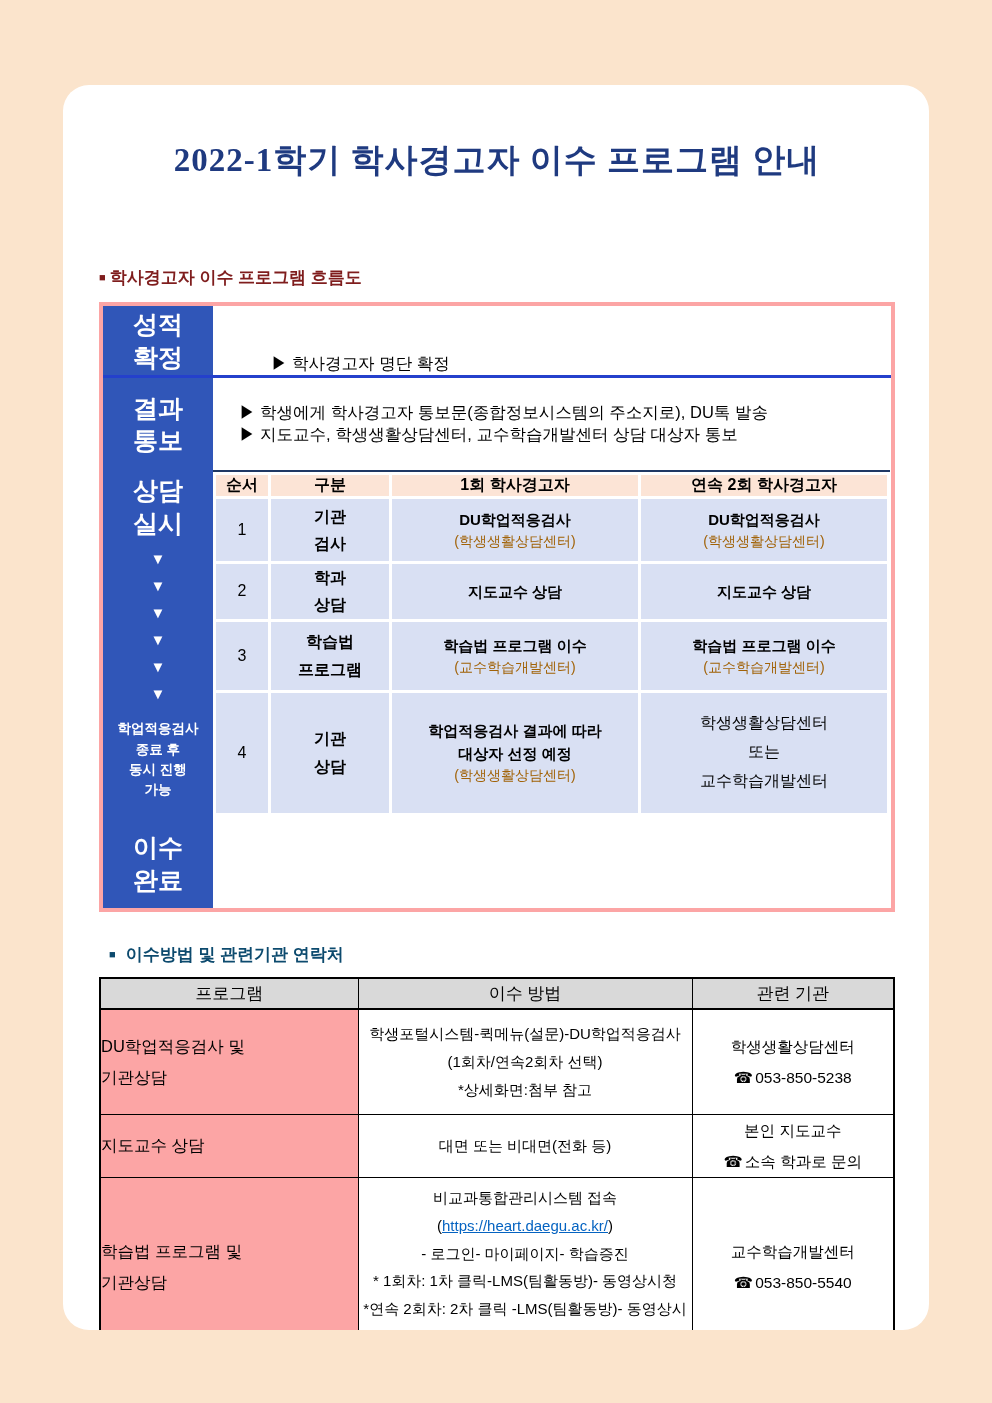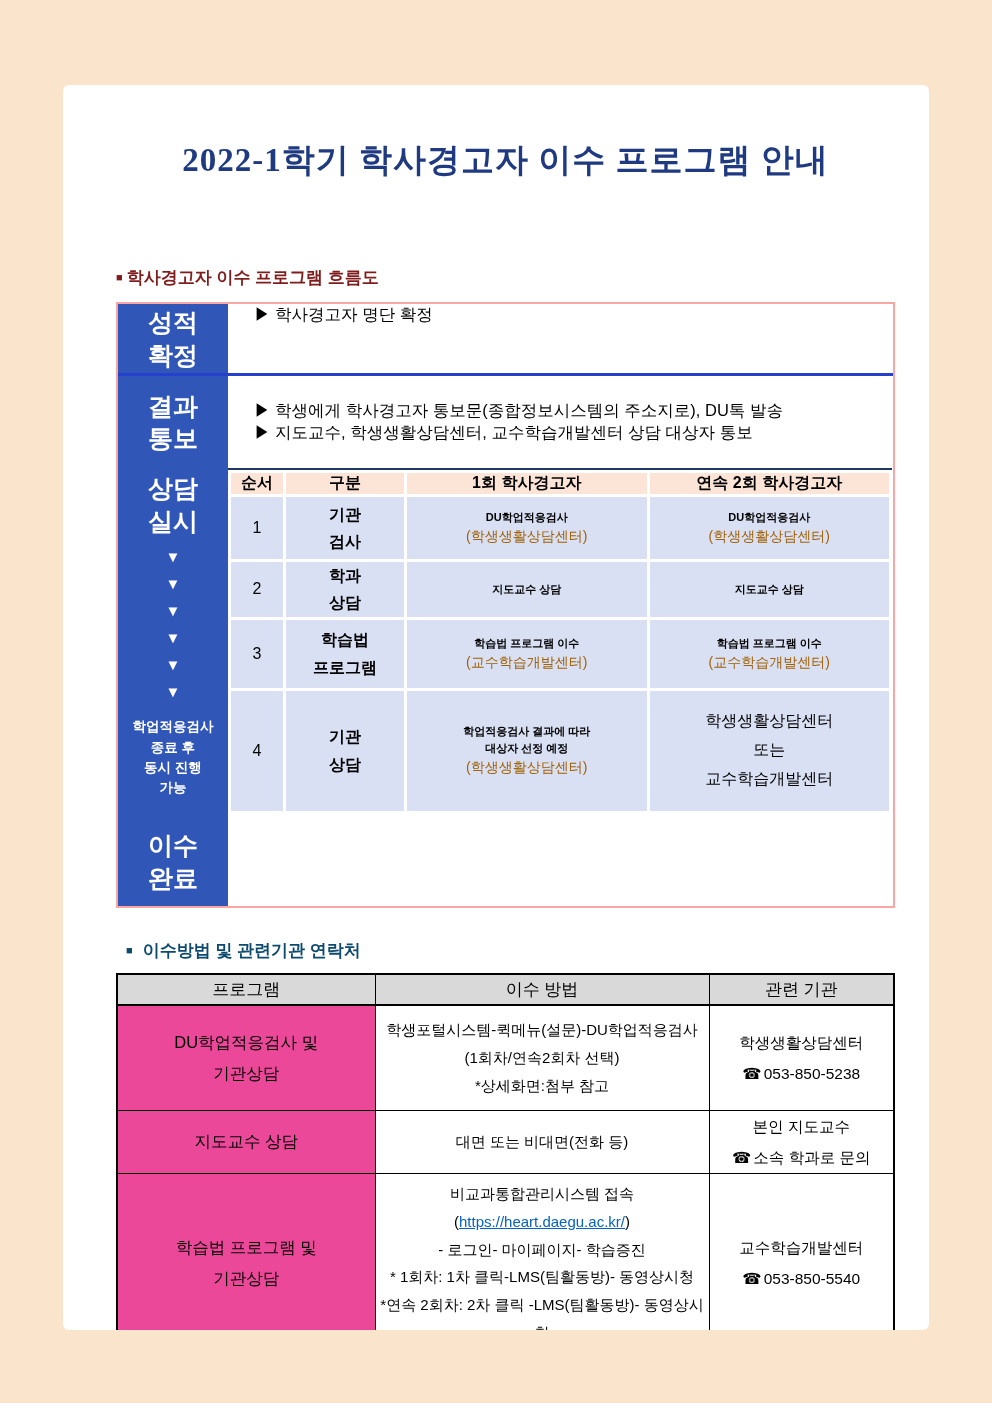--- a/index.html
+++ b/index.html
@@ -8,22 +8,22 @@
     background: #fbe4cc;
     font-family: "Liberation Sans", sans-serif;
     color: #000;
     position: relative;
   }
   .card {
     position: absolute;
     left: 63px; top: 85px;
     width: 866px; height: 1245px;
     background: #ffffff;
-    border-radius: 6px;
-    padding: 55px 34px 0 53px;
+    border-radius: 26px;
+    padding: 55px 34px 0 36px;
     overflow: hidden;
   }
   .title {
     text-align: center;
     font-family: "Liberation Serif", serif;
     font-weight: bold;
     font-size: 33px;
     letter-spacing: 1px;
     color: #1f3a80;
     line-height: 1.25;
@@ -34,41 +34,41 @@
     line-height: 21px;
   }
   .flow-heading { margin-top: 86px; color: #7f1d1d; }
   .contact-heading { margin-top: 32px; color: #0c4a6e; }
   .sq { font-size: 11px; vertical-align: 2px; margin-right: 4px; }
   .contact-heading .sq { margin-left: 10px; margin-right: 10px; }
 
   
   .flow-table {
     margin-top: 14px;
-    border: 2px solid #fca5a5;
+    border: 4px solid #fca5a5;
     background: #fff;
   }
   .frow { display: flex; }
   .fleft {
     flex: 0 0 110px;
     background: #3056b8;
     color: #fff;
     font-weight: bold;
     font-size: 25px;
     line-height: 1.3;
     text-align: center;
     white-space: pre-line;
     display: flex;
     flex-direction: column;
     align-items: center;
     justify-content: center;
   }
   .fright { flex: 1 1 auto; background: #fff; min-width: 0; }
   .fsep { height: 3px; background: #2440cc; }
-  .fr-a { display: flex; align-items: flex-start; padding-left: 26px; }
+  .fr-a { display: flex; align-items: flex-end; padding-left: 26px; margin-left: 32px; }
   .fr-b {
     display: flex; flex-direction: column; justify-content: center;
     padding-left: 26px;
   }
   .bullet-line { font-size: 16.5px; white-space: pre-line; }
 
   .fleft-c { justify-content: flex-start; padding-top: 4px; }
   .arrows { display: flex; flex-direction: column; align-items: center; gap: 12px; margin-top: 12px; }
   .arr { font-size: 15px; line-height: 1; color: #fff; }
   .fleft-note {
@@ -99,21 +99,21 @@
   .inner-table td {
     background: #d9e0f3;
     text-align: center;
     vertical-align: middle;
     font-size: 16px;
   }
   .inner-table tbody tr:nth-child(1) { height: 62px; }
   .inner-table tbody tr:nth-child(2) { height: 52px; }
   .inner-table tbody tr:nth-child(3) { height: 68px; }
   .inner-table tbody tr:nth-child(4) { height: 120px; }
-  .cell-main { font-weight: bold; font-size: 11px; line-height: 1.55; white-space: pre-line; }
+  .cell-main { font-weight: bold; font-size: 15px; line-height: 1.55; white-space: pre-line; }
   .cell-plain { font-weight: normal; font-size: 16px; line-height: 1.8; white-space: pre-line; }
   .cell-sub { font-weight: normal; font-size: 14px; line-height: 1.5; color: #a16207; }
   .c-cat { font-weight: bold; line-height: 1.7; white-space: pre-line; }
   .c-no { font-size: 16px; }
 
   
   .contact-table {
     margin-top: 12px;
     width: 100%;
     border-collapse: collapse;
@@ -124,22 +124,21 @@
   .contact-table thead th {
     background: #d9d9d9;
     height: 31px;
     font-size: 17px;
     font-weight: normal;
     text-align: center;
     vertical-align: middle;
     border-bottom: 2px solid #000;
   }
   .prog {
-    background: #ec4899;
-    text-align: center;
+    background: #fca5a5;
     vertical-align: middle;
     font-size: 16.5px;
     font-weight: normal;
     line-height: 1.9;
     white-space: pre-line;
   }
   .method {
     text-align: center;
     vertical-align: middle;
     font-size: 15px;

